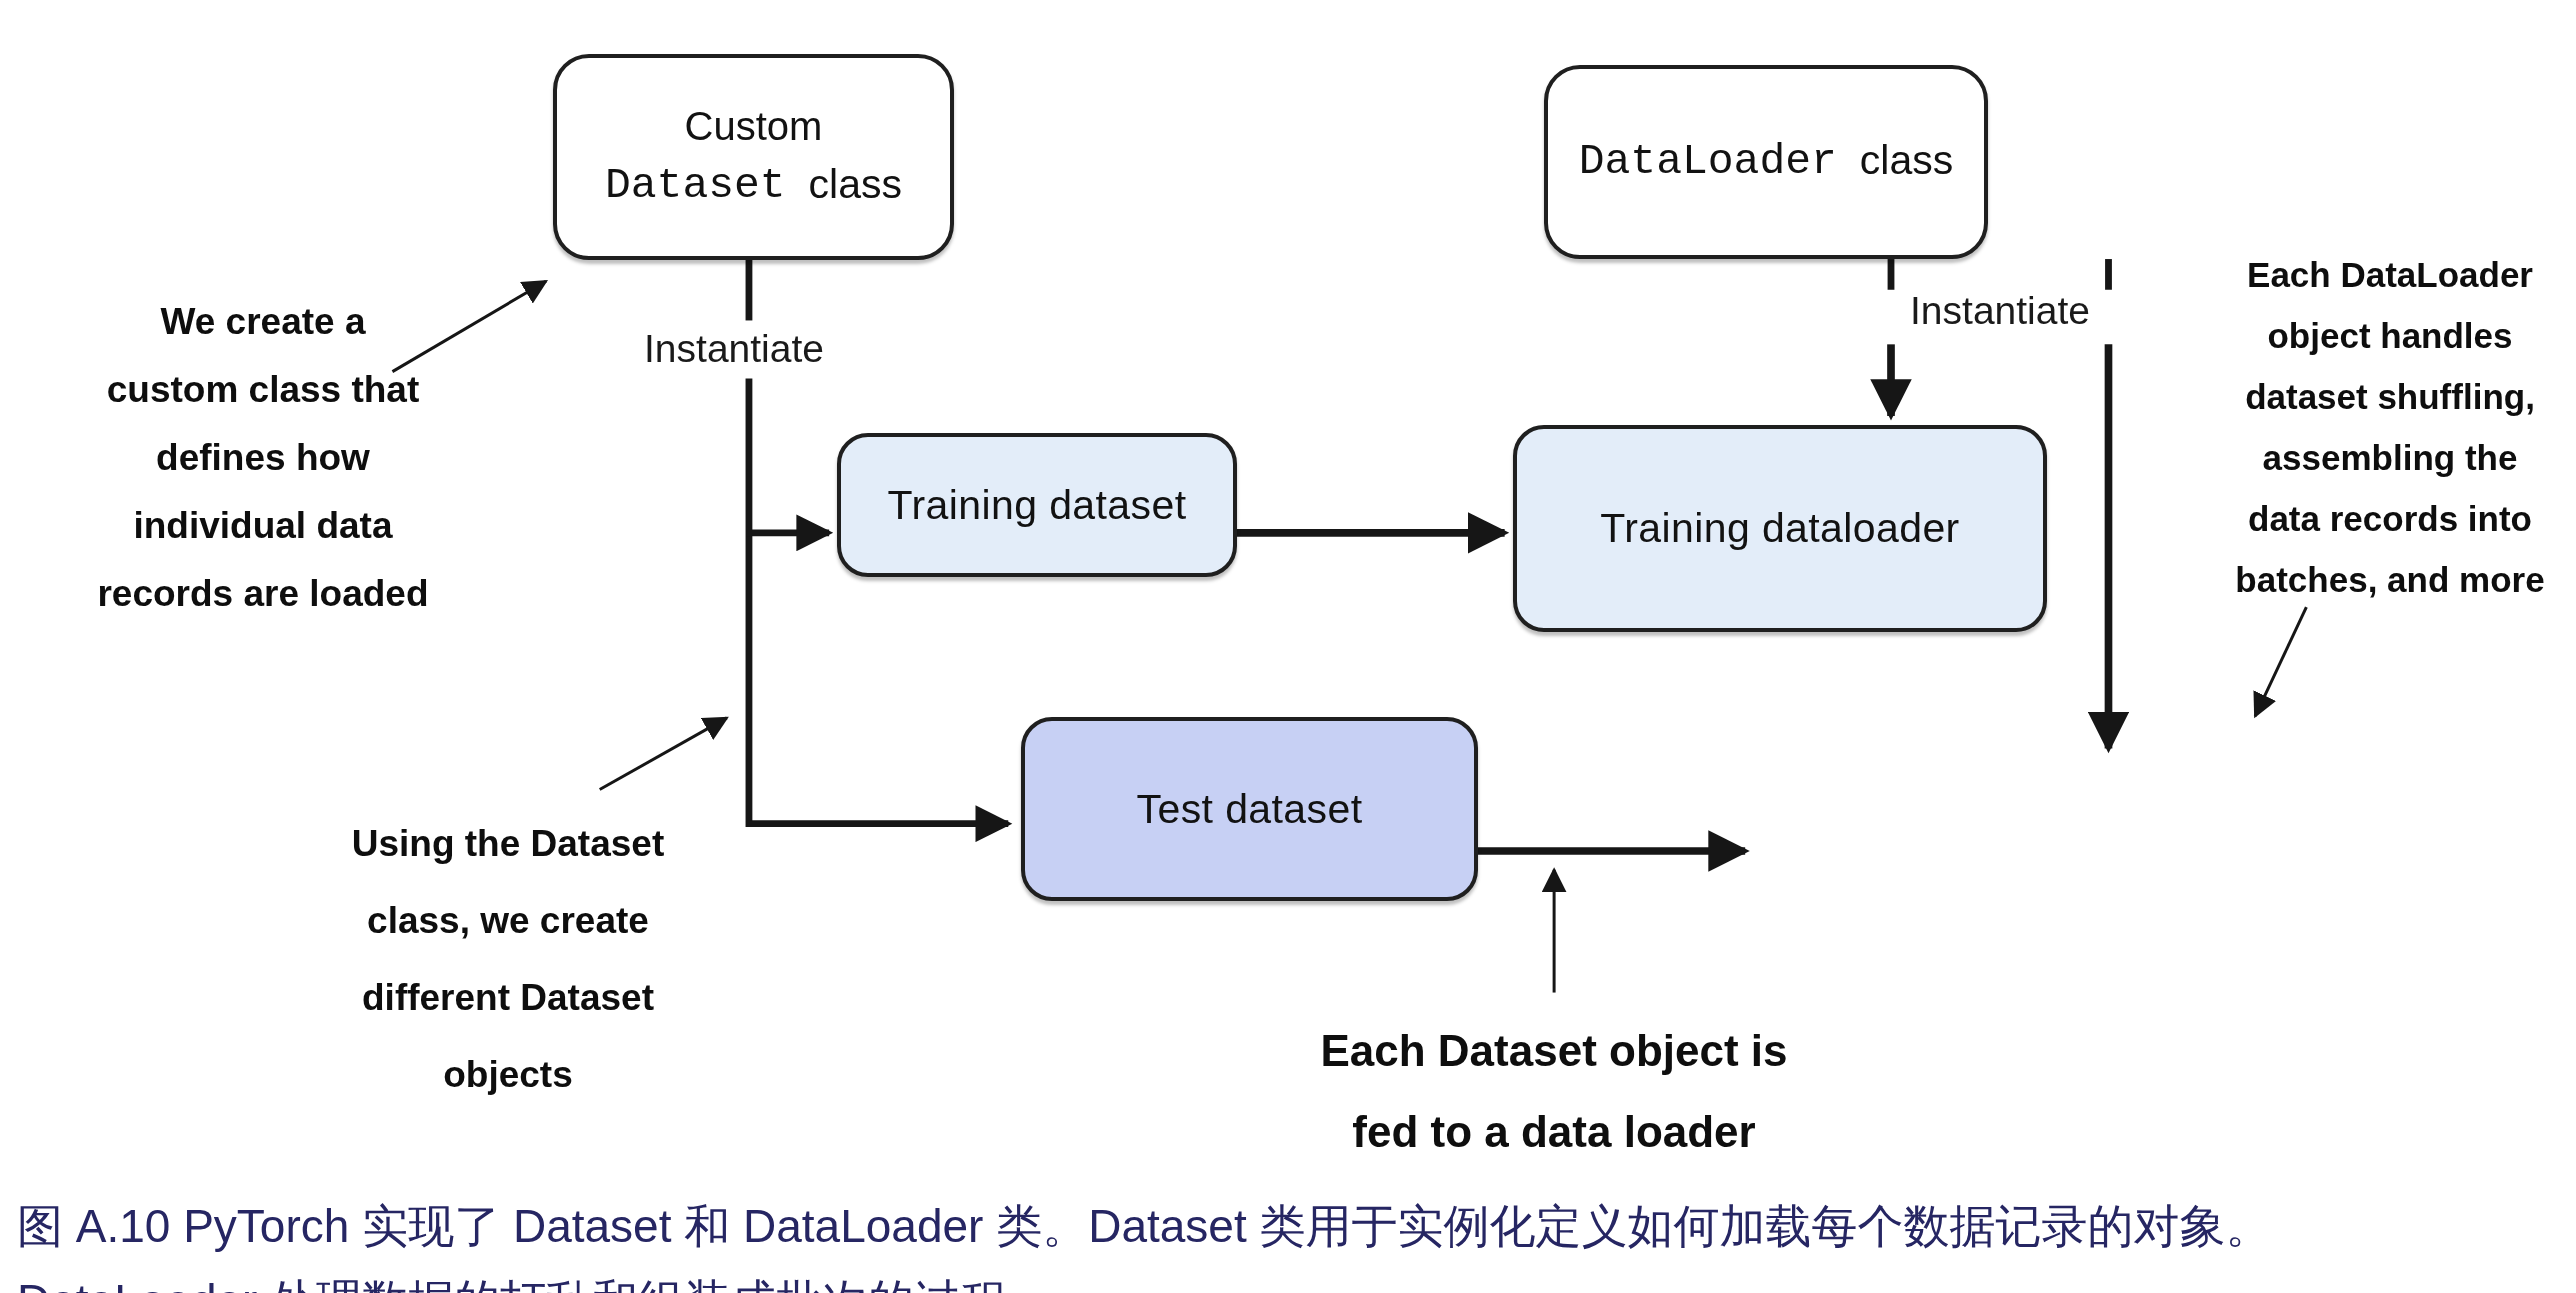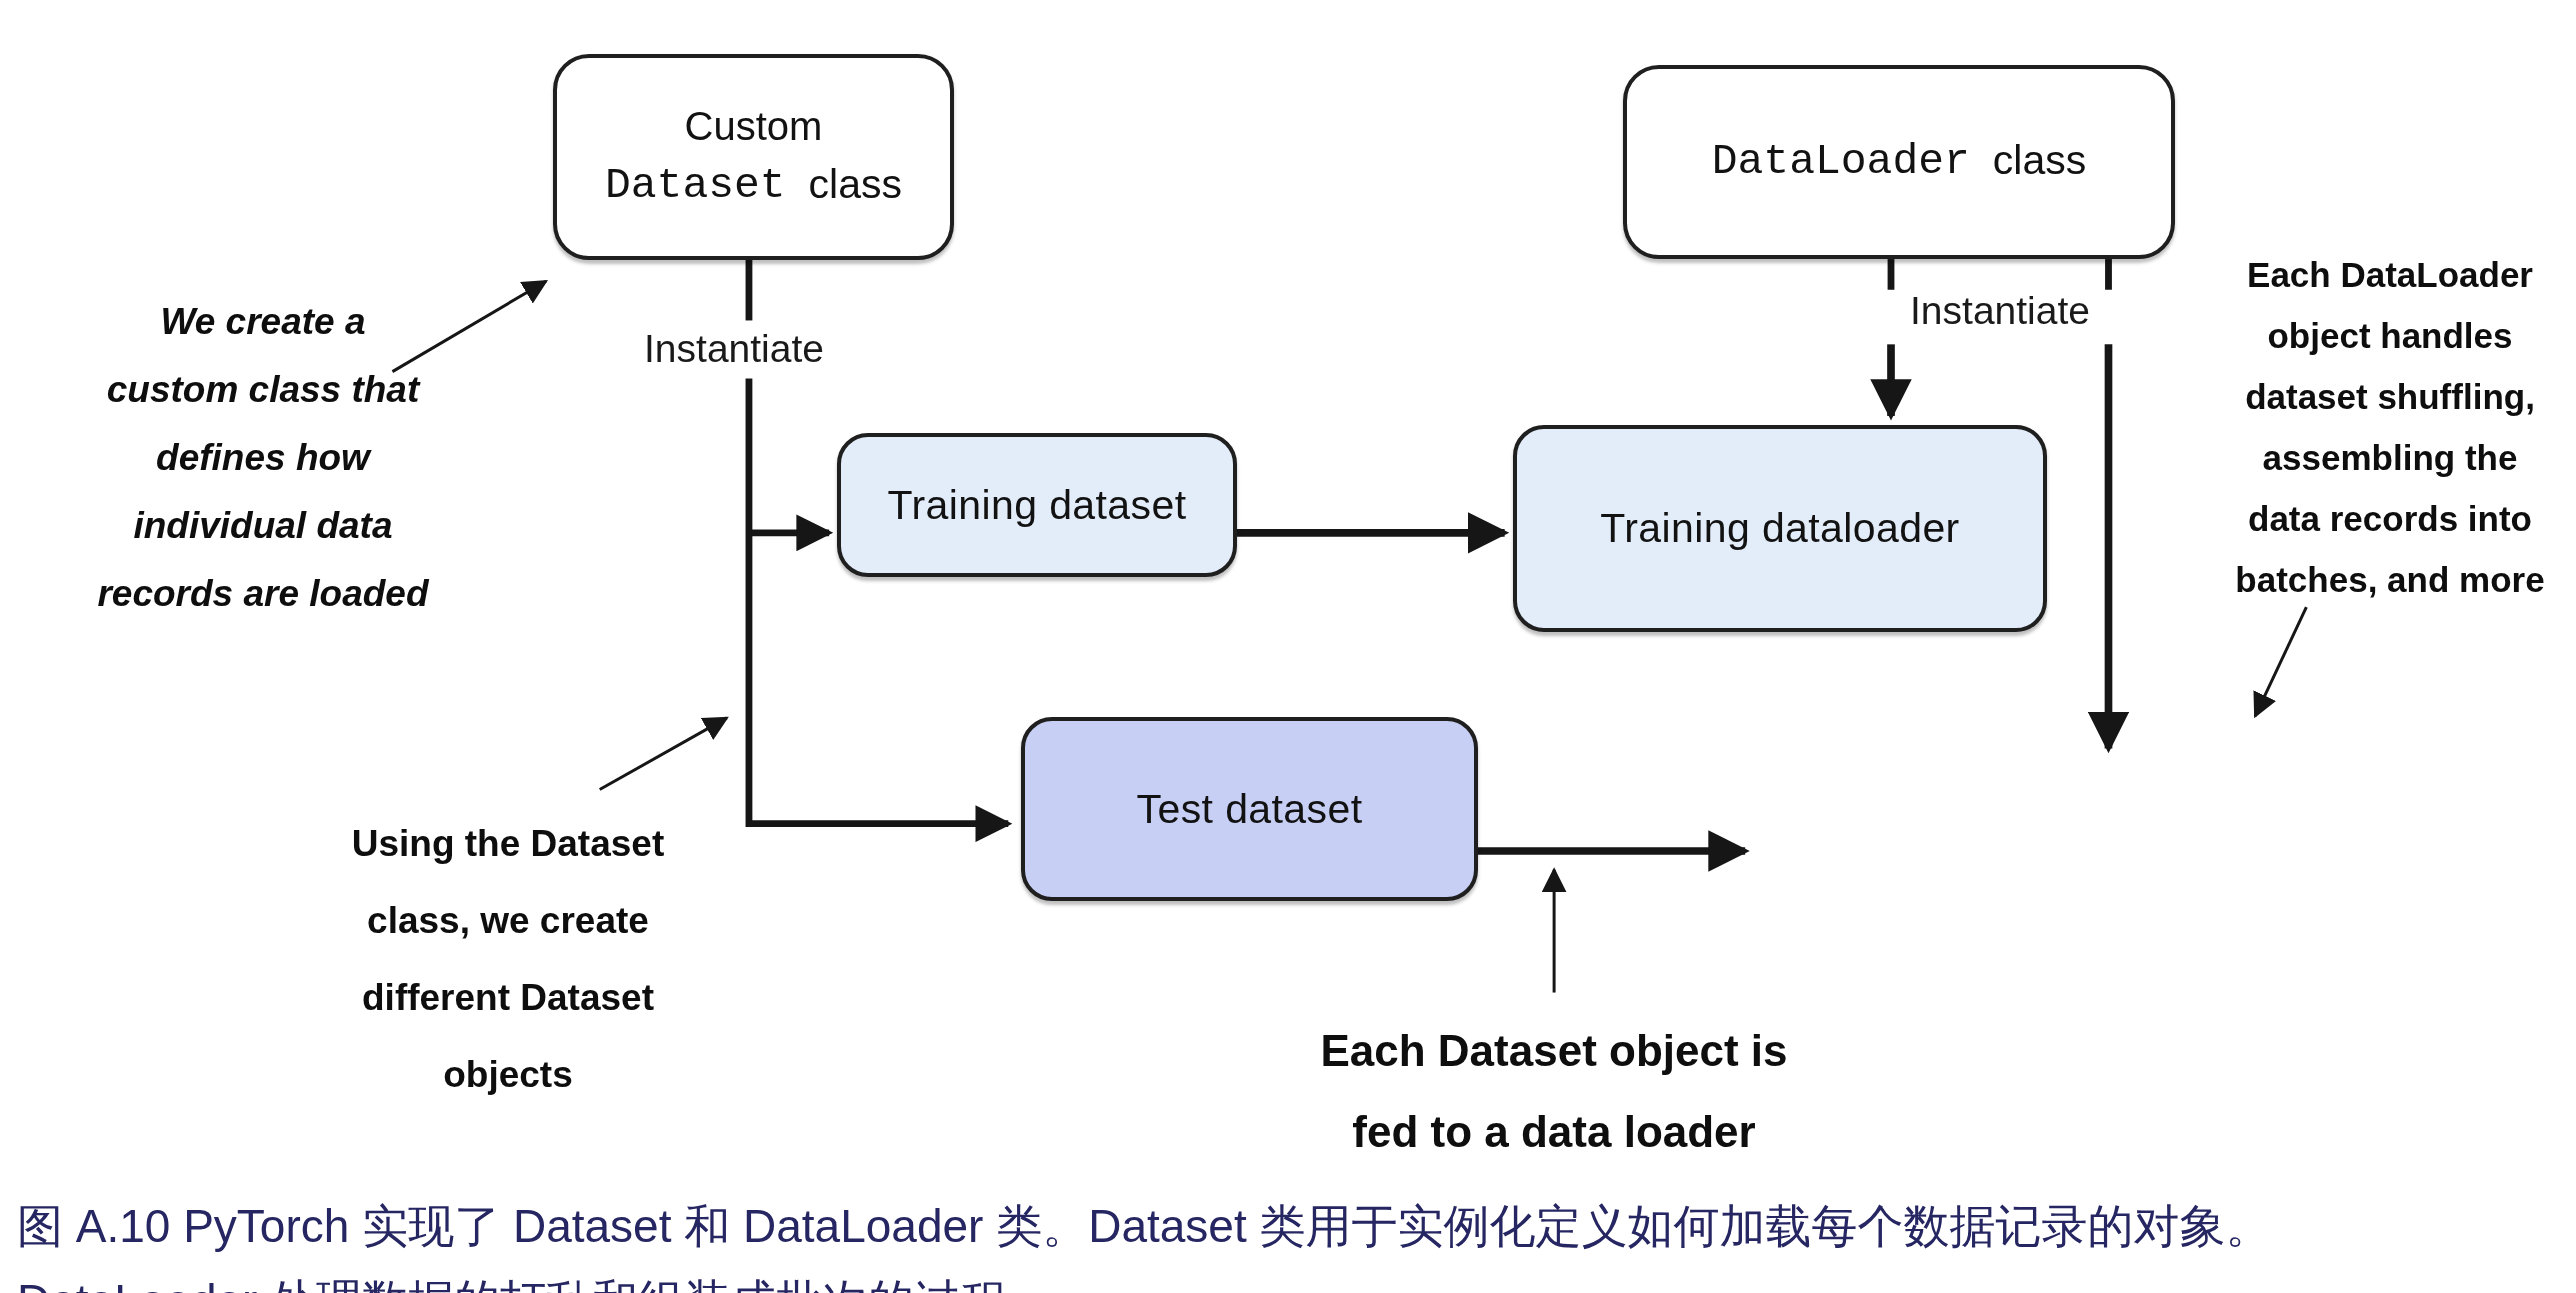--- a/index.html
+++ b/index.html
@@ -47,21 +47,21 @@
   }
 
   .annot {
     position: absolute;
     transform: translateX(-50%);
     font-weight: 700;
     color: #0e0e0e;
     text-align: center;
     white-space: pre-line;
   }
-  .annot-left        { font-size: 37px; line-height: 68px; font-style: italic; }
+  .annot-left        { font-size: 37px; line-height: 68px; }
   .annot-bottomleft  { font-size: 37px; line-height: 77px; }
   .annot-bottommid   { font-size: 44px; line-height: 81px; }
   .annot-right       { font-size: 35px; line-height: 61px; }
 
   .caption {
     position: absolute;
     left: 17px;
     top: 1150px;
     width: 2542px;
     font-size: 46px;
@@ -106,21 +106,21 @@
   </svg>
 
   <div class="box class-box" style="left:553px; top:15.4px; width:401px; height:206px;">
     <div class="top-line">Custom</div>
     <div class="code-line">
       <span class="code-word">Dataset</span>
       <span class="plain-word">class</span>
     </div>
   </div>
 
-  <div class="box class-box" style="left:1623px; top:25.6px; width:552px; height:194px;">
+  <div class="box class-box" style="left:1544px; top:25.6px; width:444px; height:194px;">
     <div class="code-line">
       <span class="code-word">DataLoader</span>
       <span class="plain-word">class</span>
     </div>
   </div>
 
   <div class="box train-box" style="left:837px; top:394px; width:400px; height:144px;">
     <div class="label">Training dataset</div>
   </div>
 

